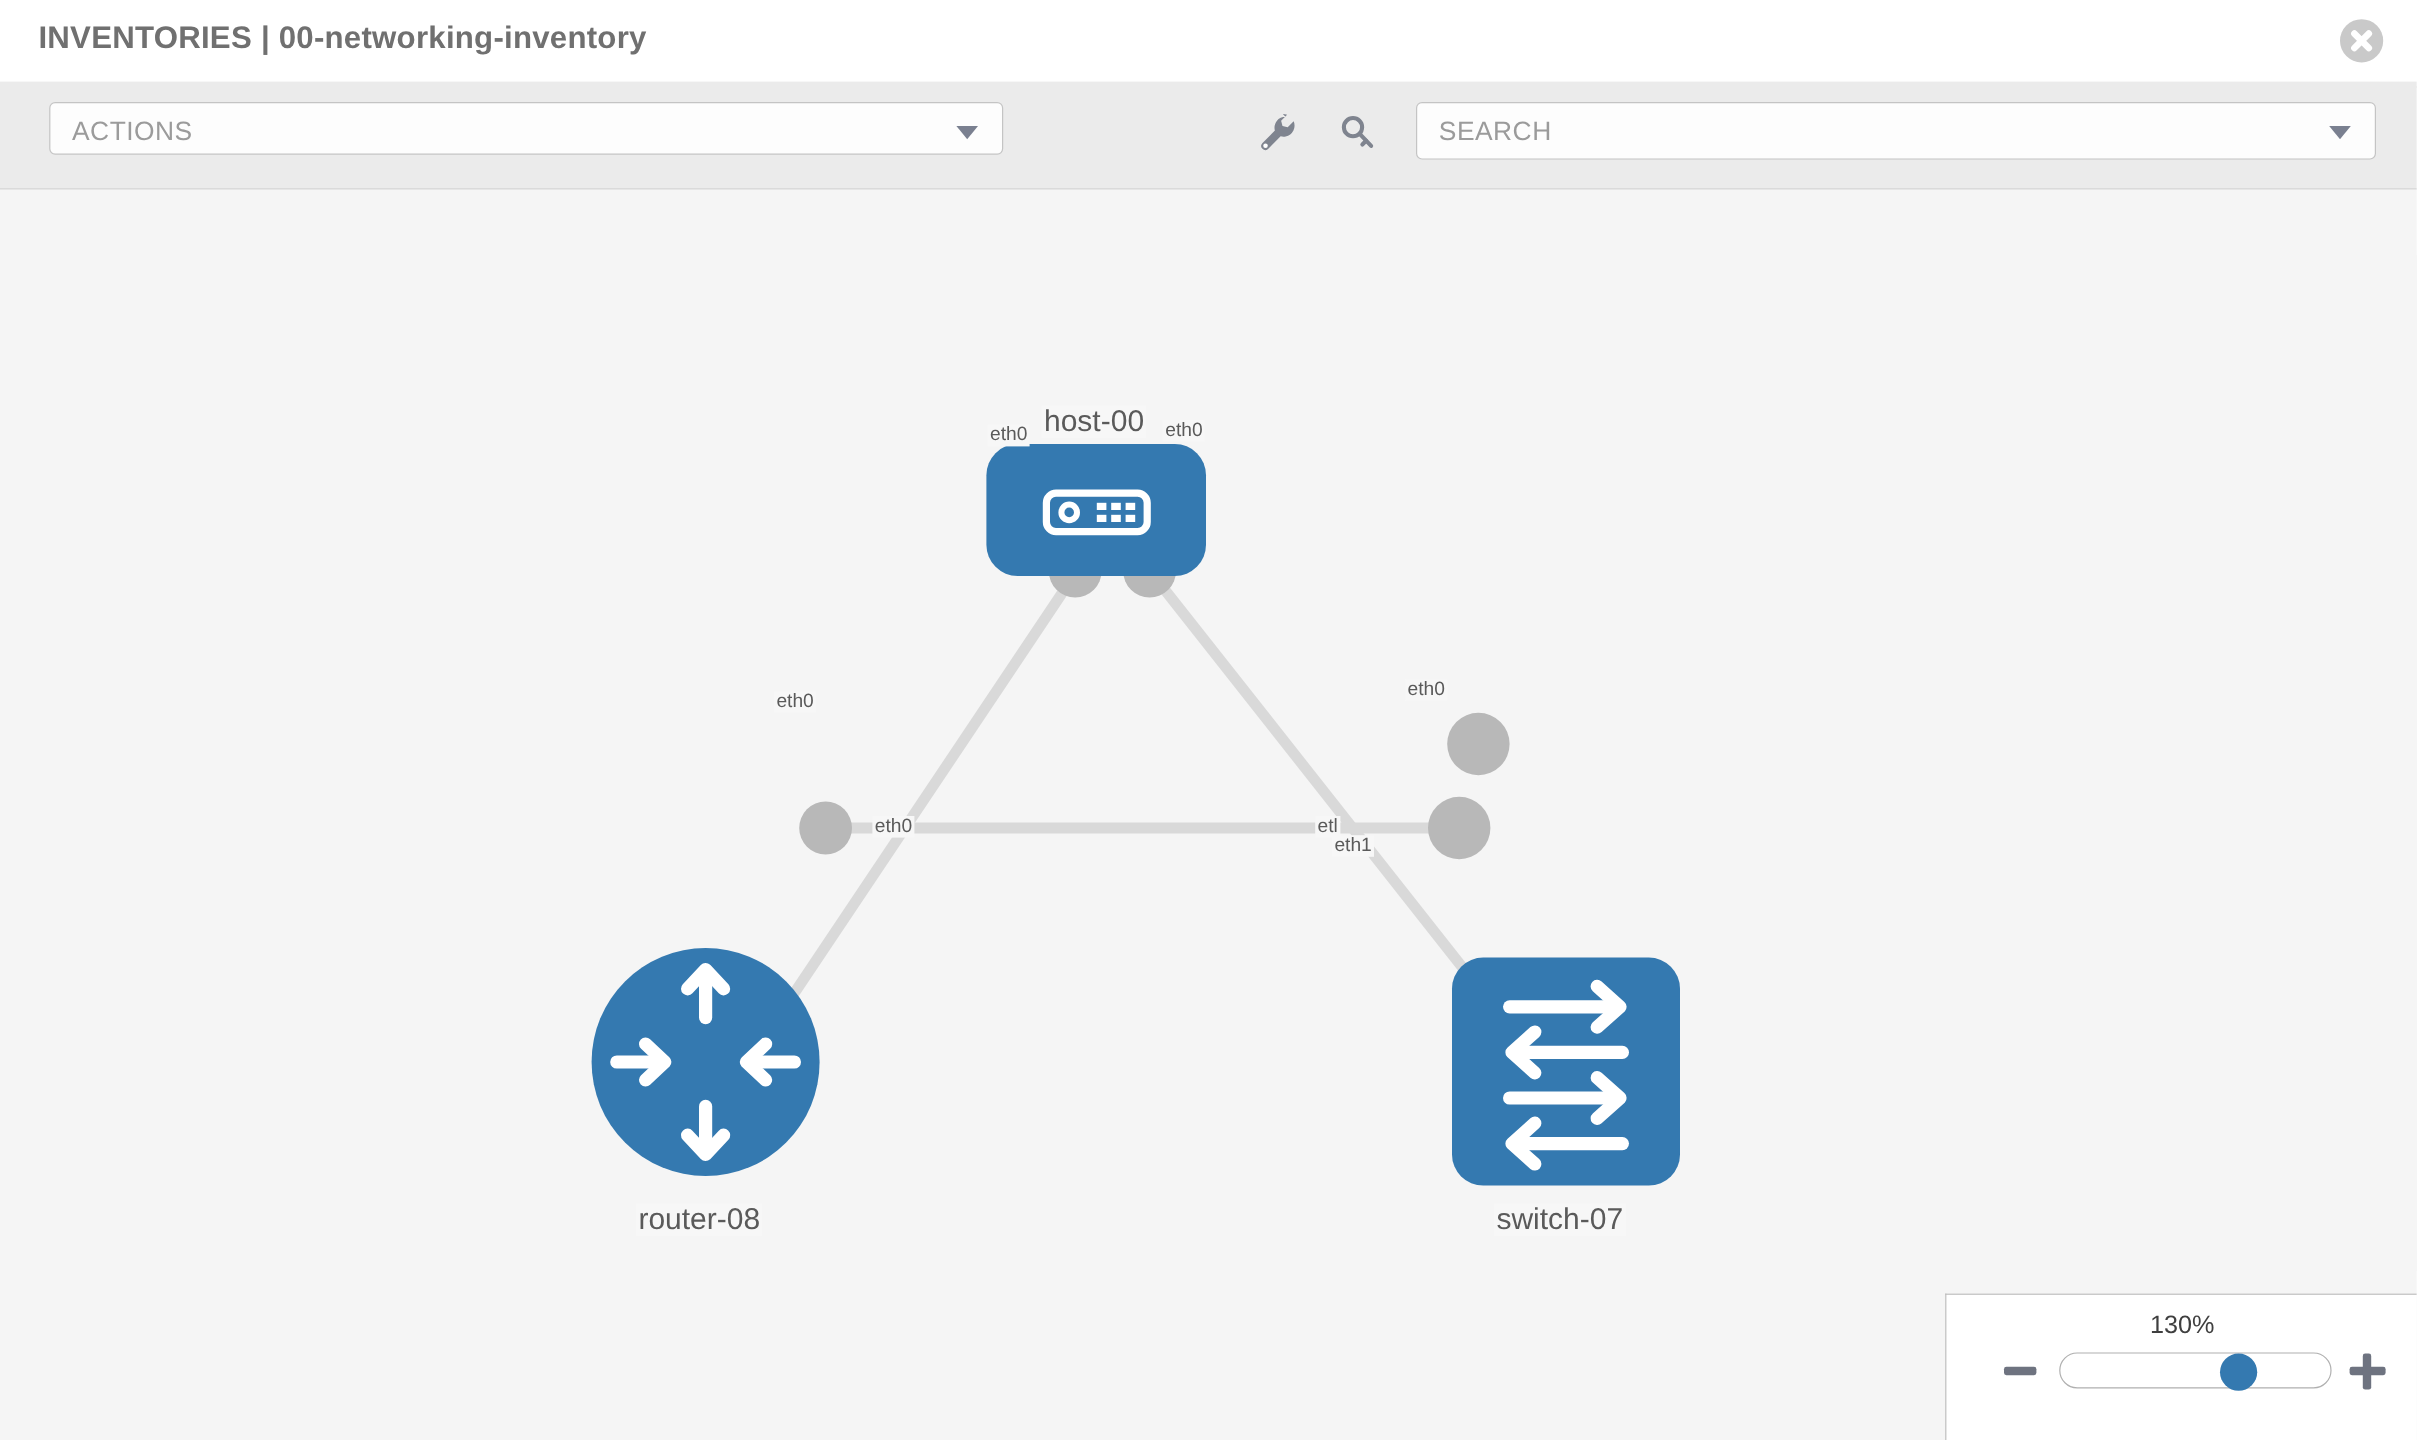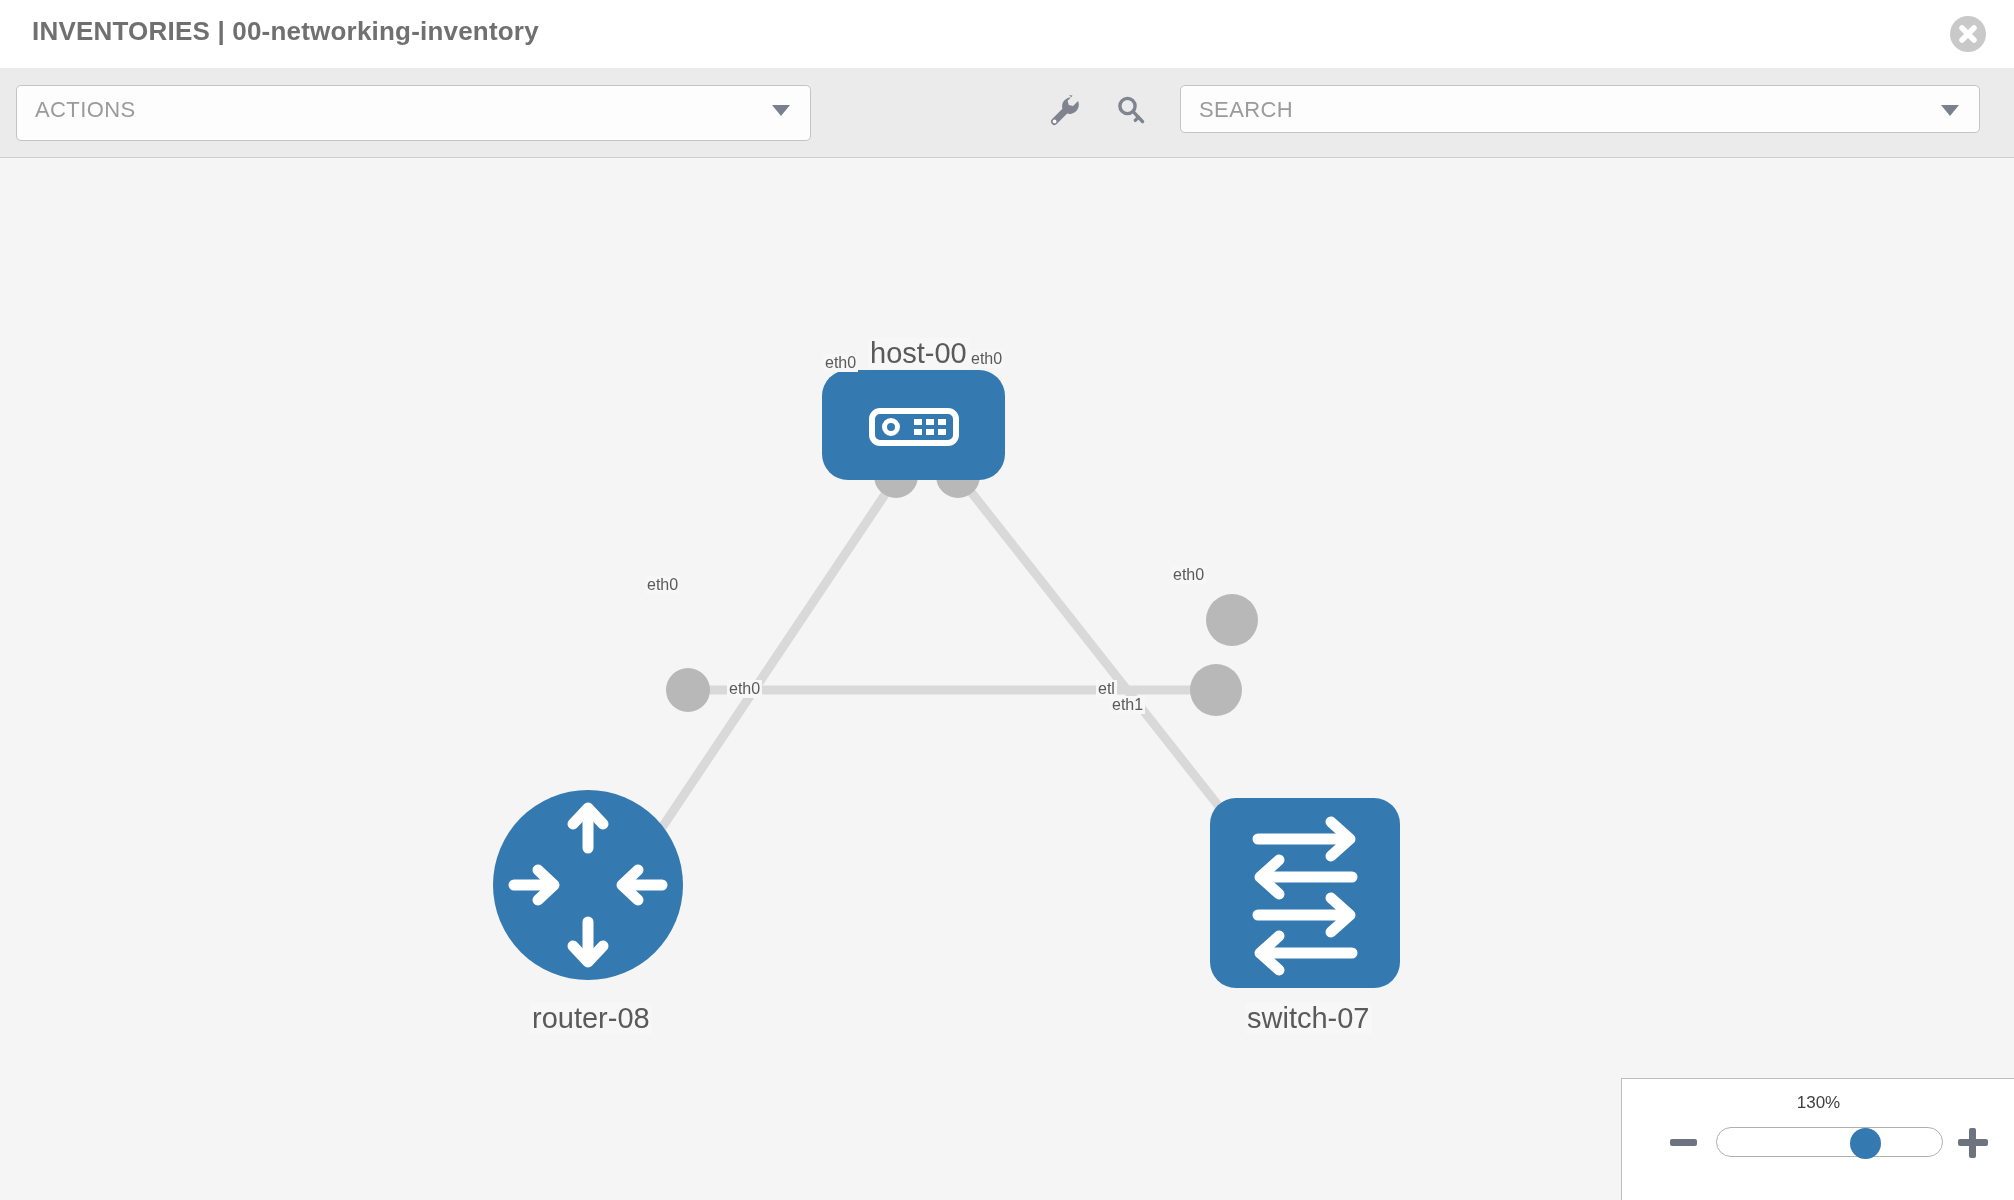--- a/index.html
+++ b/index.html
@@ -54,24 +54,24 @@
     position: absolute;
     left: 0; top: 68px;
     width: 2014px;
     height: 90px;
     background: #ebebeb;
     border-bottom: 1px solid #cfcfcf;
     box-sizing: border-box;
   }
   .actions-select {
     position: absolute;
-    left: 16px;
+    left: 41px;
     top: 85px;
     width: 795px;
-    height: 56px;
+    height: 44px;
     background: #fdfdfd;
     border: 1px solid #c4c4c4;
     border-radius: 5px;
     box-sizing: border-box;
     cursor: pointer;
   }
   .actions-select .label {
     position: absolute;
     left: 18px;
     top: 11px;
@@ -140,21 +140,21 @@
 
   
   .nlabel {
     position: absolute;
     background: #f7f7f7;
     color: #5a5a5a;
     white-space: nowrap;
     line-height: 1;
     padding: 1px 2px;
   }
-  .nlabel.node-name { font-size: 29px; }
+  .nlabel.node-name { font-size: 25px; }
   .nlabel.iface     { font-size: 16px; }
 
   
   .zoom-panel {
     position: absolute;
     left: 1621px;
     top: 1078px;
     width: 393px;
     height: 122px;
     background: #ffffff;
@@ -162,21 +162,21 @@
     border-right: none;
     border-bottom: none;
     box-sizing: border-box;
   }
   .zoom-pct {
     position: absolute;
     top: 14px;
     left: 0;
     width: 393px;
     text-align: center;
-    font-size: 17px;
+    font-size: 21px;
     color: #3f3f3f;
   }
   .zoom-minus {
     position: absolute;
     left: 48px;
     top: 60px;
     width: 27px;
     height: 7px;
     background: #6e7380;
     border-radius: 2px;

